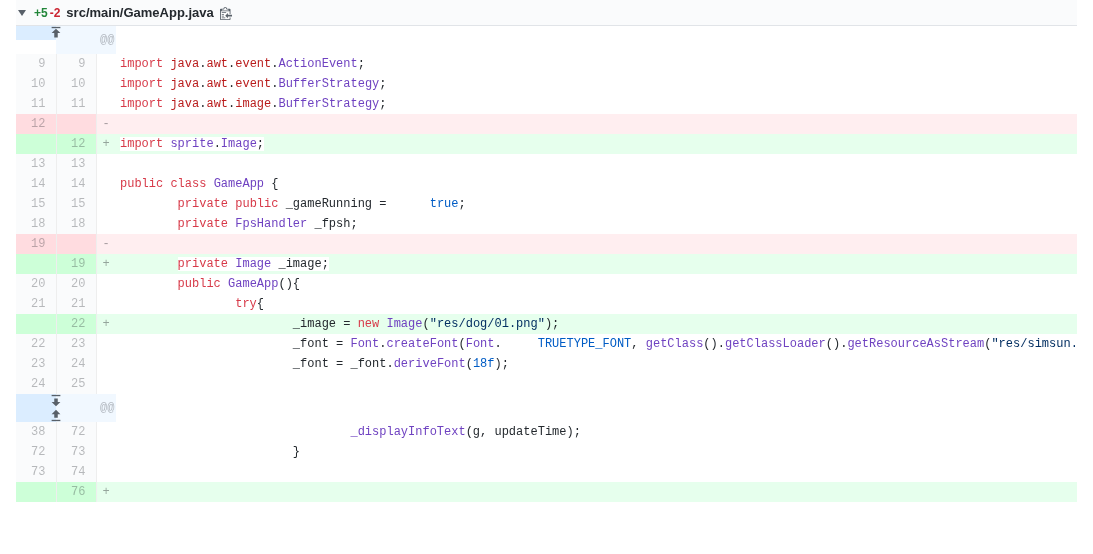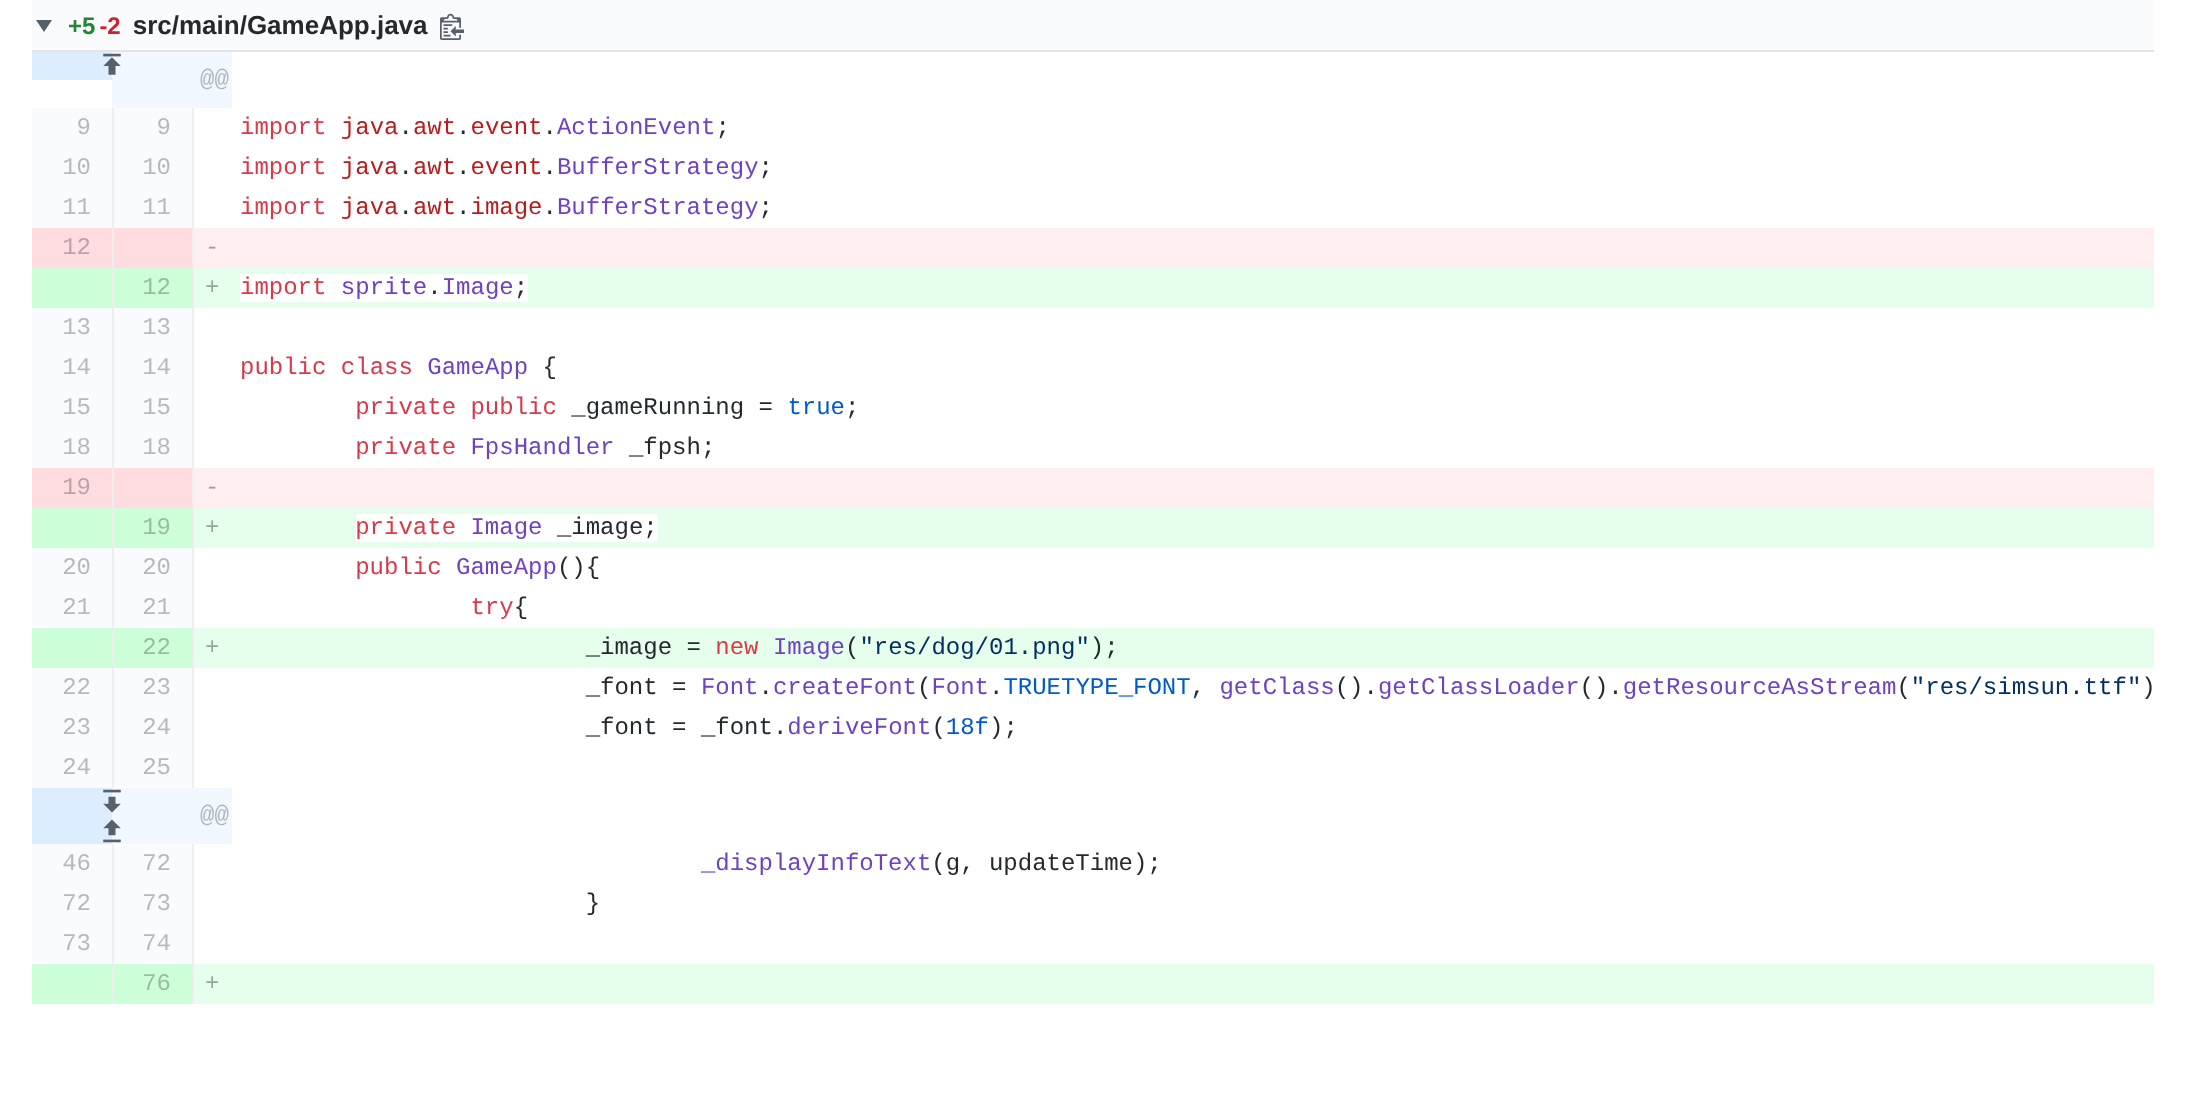--- a/index.html
+++ b/index.html
@@ -23,21 +23,21 @@
 .line-hunk .marker-col, .line-hunk .code-col { background: #f1f8ff; color: rgba(27,31,35,0.3); }
 .line-hunk .code-col { padding: 4px 4px; }
 .expand-btn { width: 80px; background: #dbedff; text-align: center; cursor: pointer; color: #586069; display: flex; align-items: center; justify-content: center; }
 .expand-svg { width: 14px; height: 14px; }
 .kw { color: #d73a49; }
 .pkg { color: #b91c1c; }
 .cls { color: #6f42c1; }
 .mth { color: #6f42c1; }
 .str { color: #032f62; }
 .num { color: #005cc5; }
-.cnst { color: #005cc5; }
+.cnst { color: #005cc5; margin-left: 36px; }
 .var2 { color: #24292e; }
 .hl-add { background: #ffffff; }
 </style>
 </head>
 <body>
 
 <div class="container">
 
 <div class="file-header">
   <div class="dropdown-icon"></div>
@@ -201,21 +201,21 @@
     <svg class="expand-svg" viewBox="0 0 16 16" fill="#586069">
               <path d="M8 2L3 7h3v4h4V7h3L8 2z"></path>
               <rect x="3" y="13.5" width="10" height="1.5"></rect>
             </svg>
   </td>
   <td class="marker-col"></td>
   <td class="code-col">@@ -71,6 +72,8 @@ public class GameApp {</td>
 </tr>
 
 <tr>
-  <td class="num-col">46</td>
+  <td class="num-col">38</td>
   <td class="num-col">72</td>
   <td class="marker-col"> </td>
   <td class="code-col">                                <span class="mth">_displayInfoText</span>(<span>g</span>, <span>updateTime</span>);</td>
 </tr>
 
 <tr>
   <td class="num-col">72</td>
   <td class="num-col">73</td>
   <td class="marker-col"> </td>
   <td class="code-col">                        }</td>

